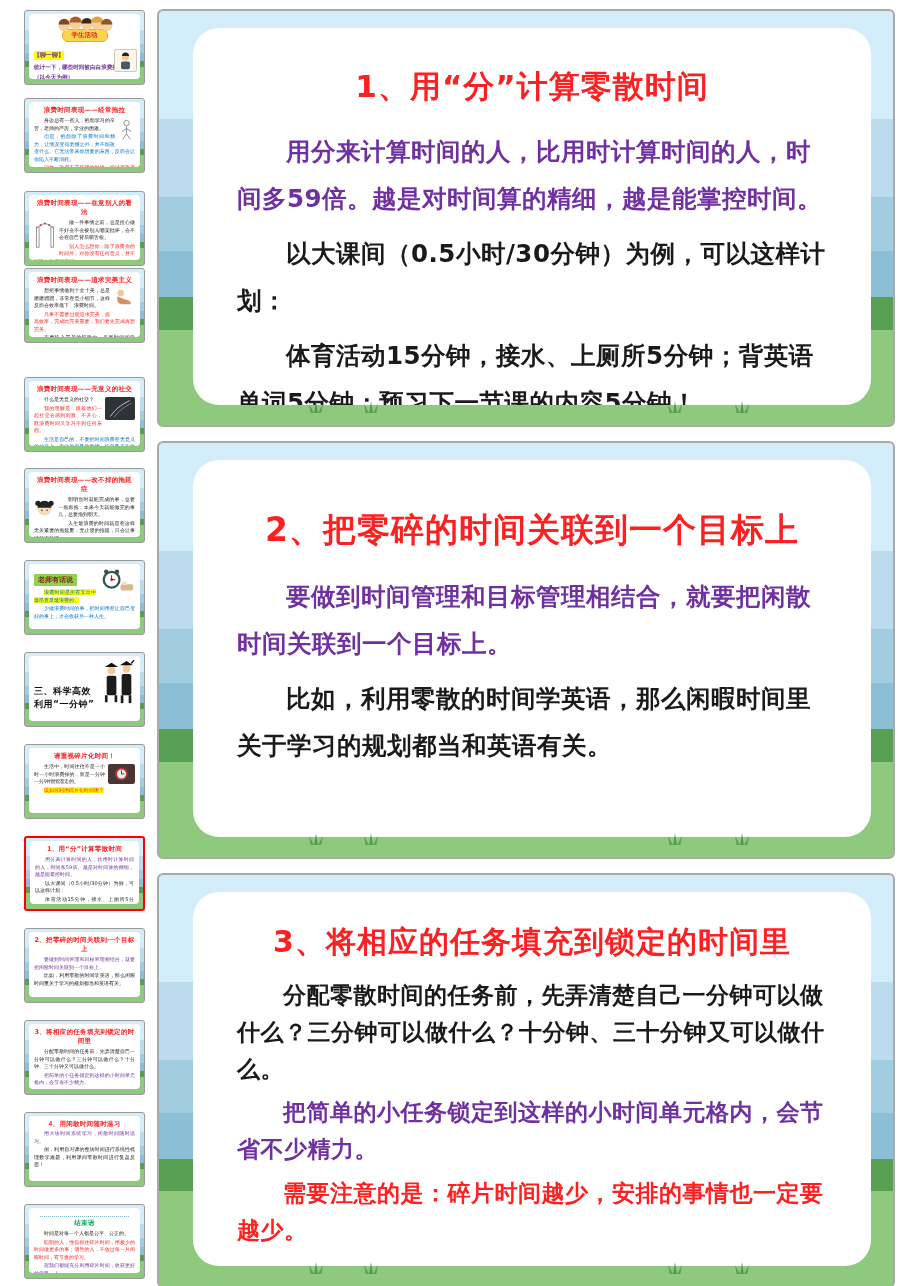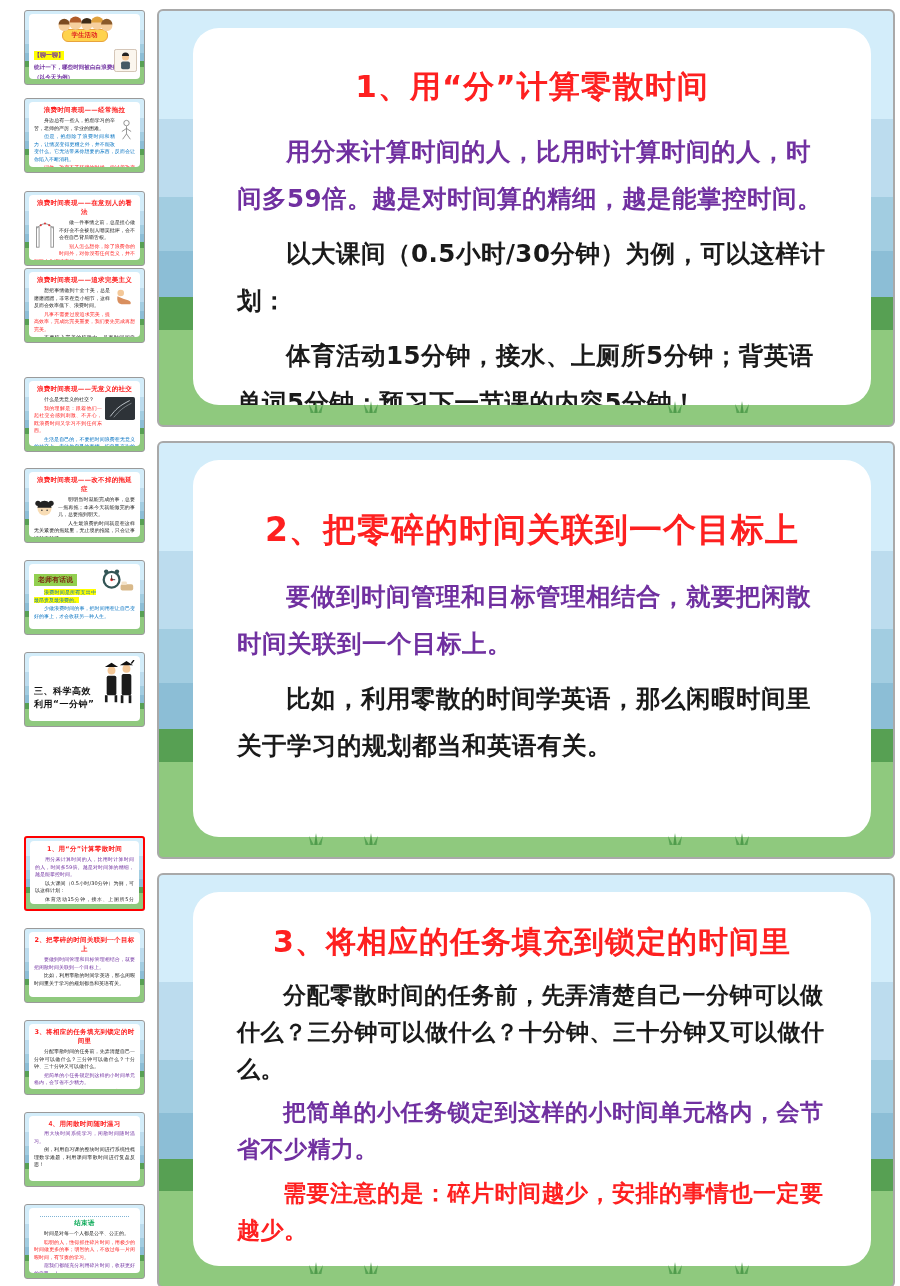--- a/index.html
+++ b/index.html
@@ -170,20 +170,34 @@
               <rect x="21" y="16" width="11" height="24" rx="2" fill="#1b1b1b"></rect>
               <circle cx="26.5" cy="10" r="4.5" fill="#f4c898"></circle>
               <polygon points="19,6 34,6 26.5,1" fill="#111"></polygon>
               <line x1="32" y1="4" x2="35" y2="0" stroke="#111" stroke-width="1.5"></line>
               <rect x="20" y="40" width="3" height="9" fill="#1b1b1b"></rect>
               <rect x="29" y="40" width="3" height="9" fill="#1b1b1b"></rect>
             </svg></span>
           <span class="t-section-title">三、科学高效利用“一分钟”</span>
         </div>
       </div>
+      <div class="thumb" style="top: 744px;">
+        <div class="thumb-card">
+          <div class="t-title" style="color: rgb(254, 32, 32);">请重视碎片化时间！</div>
+          <span class="t-art-r"><svg viewBox="0 0 30 22" width="27" height="20">
+              <rect width="30" height="22" rx="2" fill="#4a3535"></rect>
+              <circle cx="15" cy="11" r="7" fill="#c03333"></circle>
+              <circle cx="15" cy="11" r="5" fill="#eee"></circle>
+              <line x1="15" y1="11" x2="15" y2="7" stroke="#333"></line>
+              <line x1="15" y1="11" x2="18" y2="11" stroke="#333"></line>
+            </svg></span>
+          <div class="t-line" style="color: rgb(26, 26, 26);">生活中，时间往往不是一小时一小时浪费掉的，而是一分钟一分钟悄悄溜走的。</div>
+          <div class="t-line" style="color: rgb(254, 32, 32);"><span class="hl-y">该如何利用碎片化时间呢？</span></div>
+        </div>
+      </div>
       <div class="thumb selected" style="top: 836px;">
         <div class="thumb-card">
           <div class="t-title" style="color: rgb(254, 32, 32);">1、用“分”计算零散时间</div>
           <div class="t-line" style="color: rgb(112, 48, 160);">用分来计算时间的人，比用时计算时间的人，时间多59倍。越是对时间算的精细，越是能掌控时间。</div>
           <div class="t-line" style="color: rgb(26, 26, 26);">以大课间（0.5小时/30分钟）为例，可以这样计划：</div>
           <div class="t-line" style="color: rgb(26, 26, 26);">体育活动15分钟，接水、上厕所5分钟；背英语单词5分钟；预习下一节课的内容5分钟！</div>
         </div>
       </div>
       <div class="thumb" style="top: 928px;">
         <div class="thumb-card">

